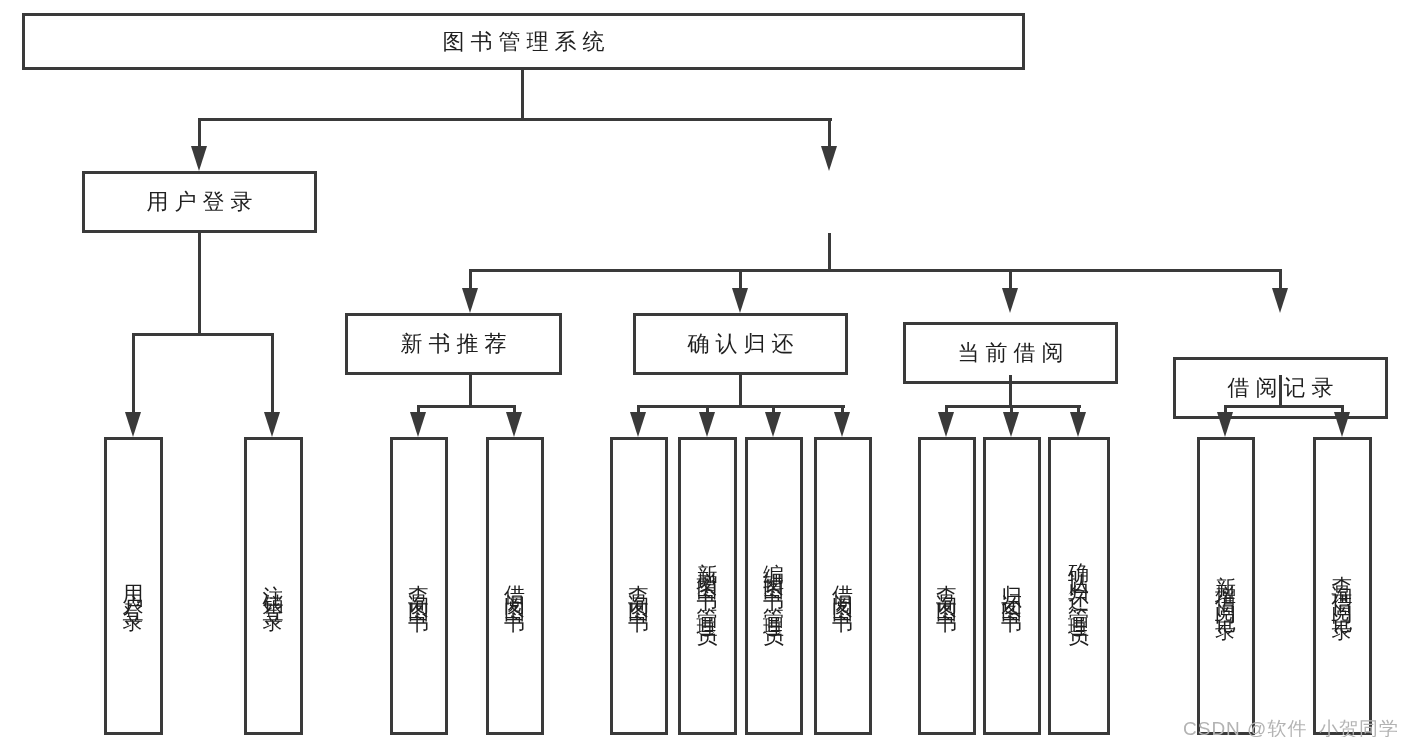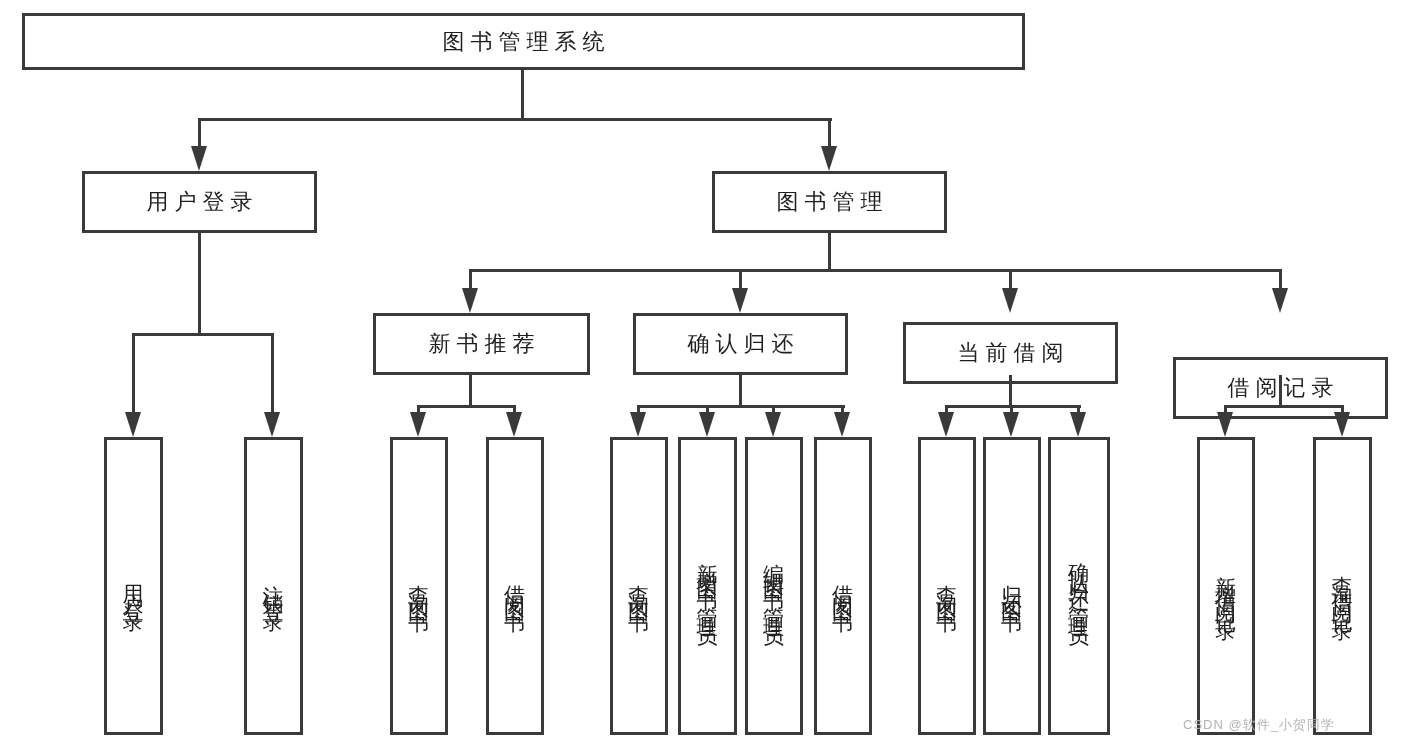--- a/index.html
+++ b/index.html
@@ -54,21 +54,21 @@
     position: absolute;
     width: 0; height: 0;
     border-left: 8px solid transparent;
     border-right: 8px solid transparent;
     border-top: 25px solid var(--line);
   }
   .watermark {
     position: absolute;
     left: 1183px;
     top: 716px;
-    font-size: 13px;
+    font-size: 19px;
     color: var(--watermark);
     letter-spacing: 1px;
     white-space: nowrap;
     z-index: 5;
   }
 </style>
 </head>
 <body>
 
 <div class="canvas">
@@ -79,44 +79,41 @@
 
   <div class="v" style="left:521px; top:70px; height:48px;"></div>
   <div class="h" style="left:198px; top:118px; width:634px;"></div>
   <div class="v" style="left:198px; top:118px; height:30px;"></div>
   <div class="arrow" style="left:191px; top:146px;"></div>
   <div class="v" style="left:828px; top:118px; height:30px;"></div>
   <div class="arrow" style="left:821px; top:146px;"></div>
 
   <div class="node" style="left:82px; top:171px; width:235px; height:62px;">
     <span class="hlabel">用户登录</span>
-  </div>
-  <div class="node" style="left:712px; top:171px; width:235px; height:62px;">
-    <span class="hlabel">图书管理</span>
   </div>
 
   <div class="v" style="left:198px; top:233px; height:102px;"></div>
   <div class="h" style="left:132px; top:333px; width:142px;"></div>
   <div class="v" style="left:132px; top:333px; height:81px;"></div>
   <div class="arrow" style="left:125px; top:412px;"></div>
   <div class="v" style="left:271px; top:333px; height:81px;"></div>
   <div class="arrow" style="left:264px; top:412px;"></div>
 
   <div class="v" style="left:828px; top:233px; height:38px;"></div>
   <div class="h" style="left:469px; top:269px; width:813px;"></div>
   <div class="v" style="left:469px; top:269px; height:21px;"></div>
   <div class="arrow" style="left:462px; top:288px;"></div>
   <div class="v" style="left:739px; top:269px; height:21px;"></div>
   <div class="arrow" style="left:732px; top:288px;"></div>
   <div class="v" style="left:1009px; top:269px; height:21px;"></div>
   <div class="arrow" style="left:1002px; top:288px;"></div>
   <div class="v" style="left:1279px; top:269px; height:21px;"></div>
   <div class="arrow" style="left:1272px; top:288px;"></div>
 
-  <div class="node" style="left:373px; top:313px; width:217px; height:62px;">
+  <div class="node" style="left:345px; top:313px; width:217px; height:62px;">
     <span class="hlabel">新书推荐</span>
   </div>
   <div class="node" style="left:633px; top:313px; width:215px; height:62px;">
     <span class="hlabel">确认归还</span>
   </div>
   <div class="node" style="left:903px; top:322px; width:215px; height:62px;">
     <span class="hlabel">当前借阅</span>
   </div>
   <div class="node" style="left:1173px; top:313px; width:215px; height:62px;margin-top:44px;">
     <span class="hlabel">借阅记录</span>

